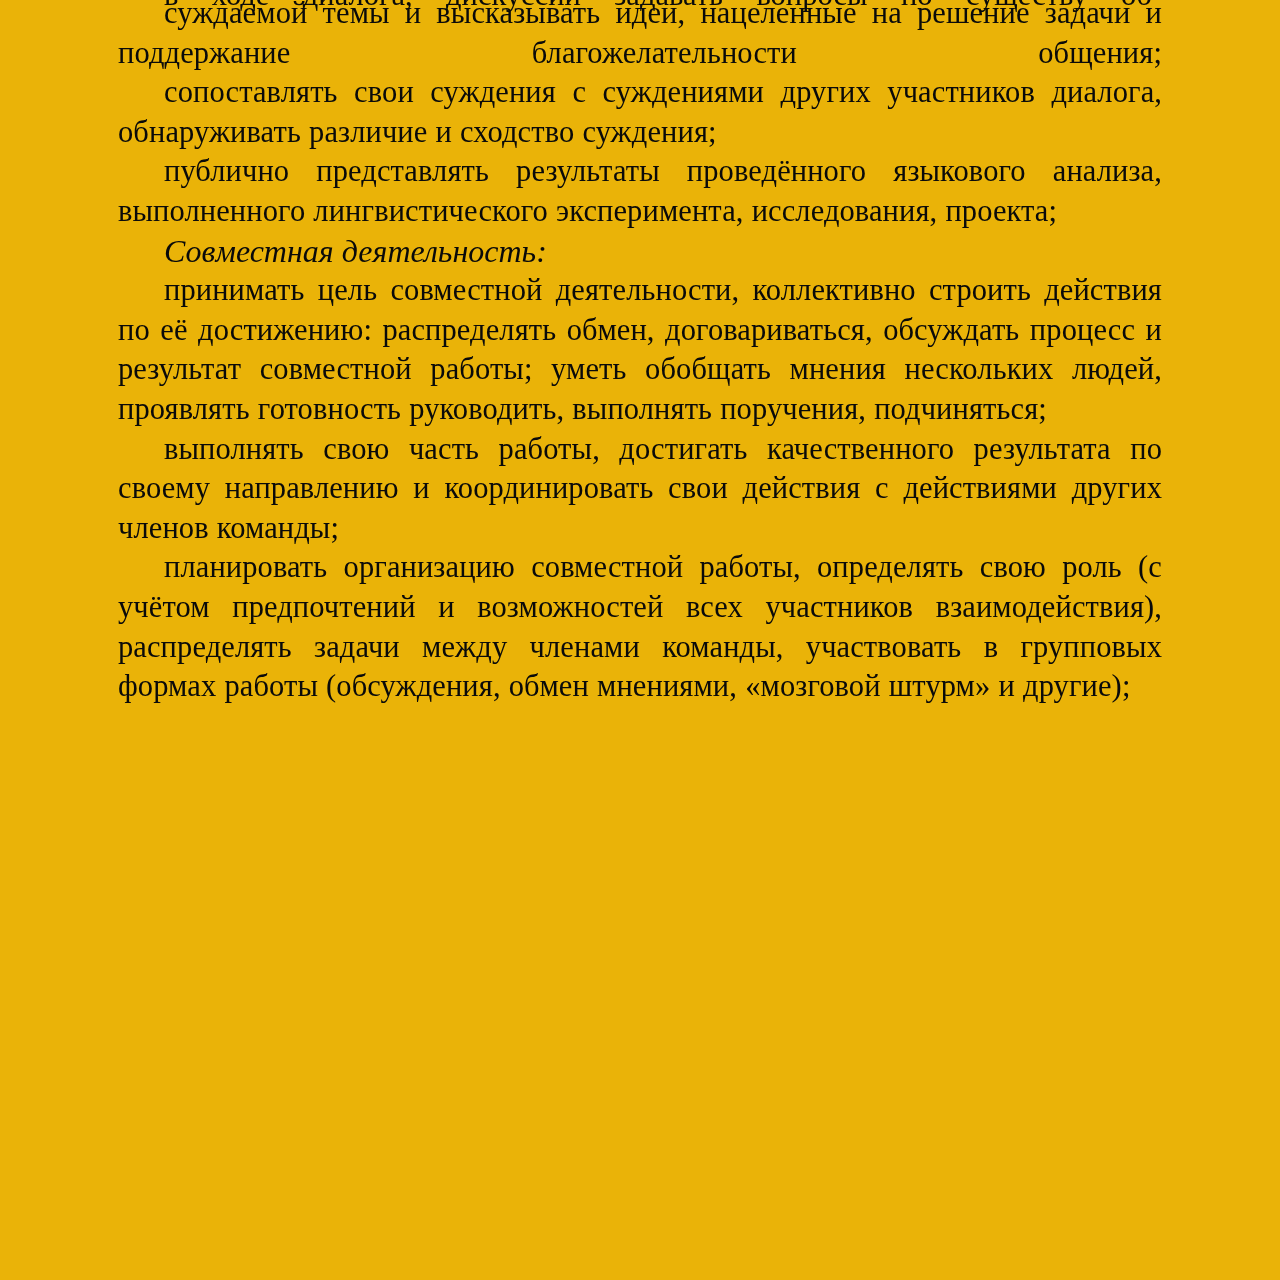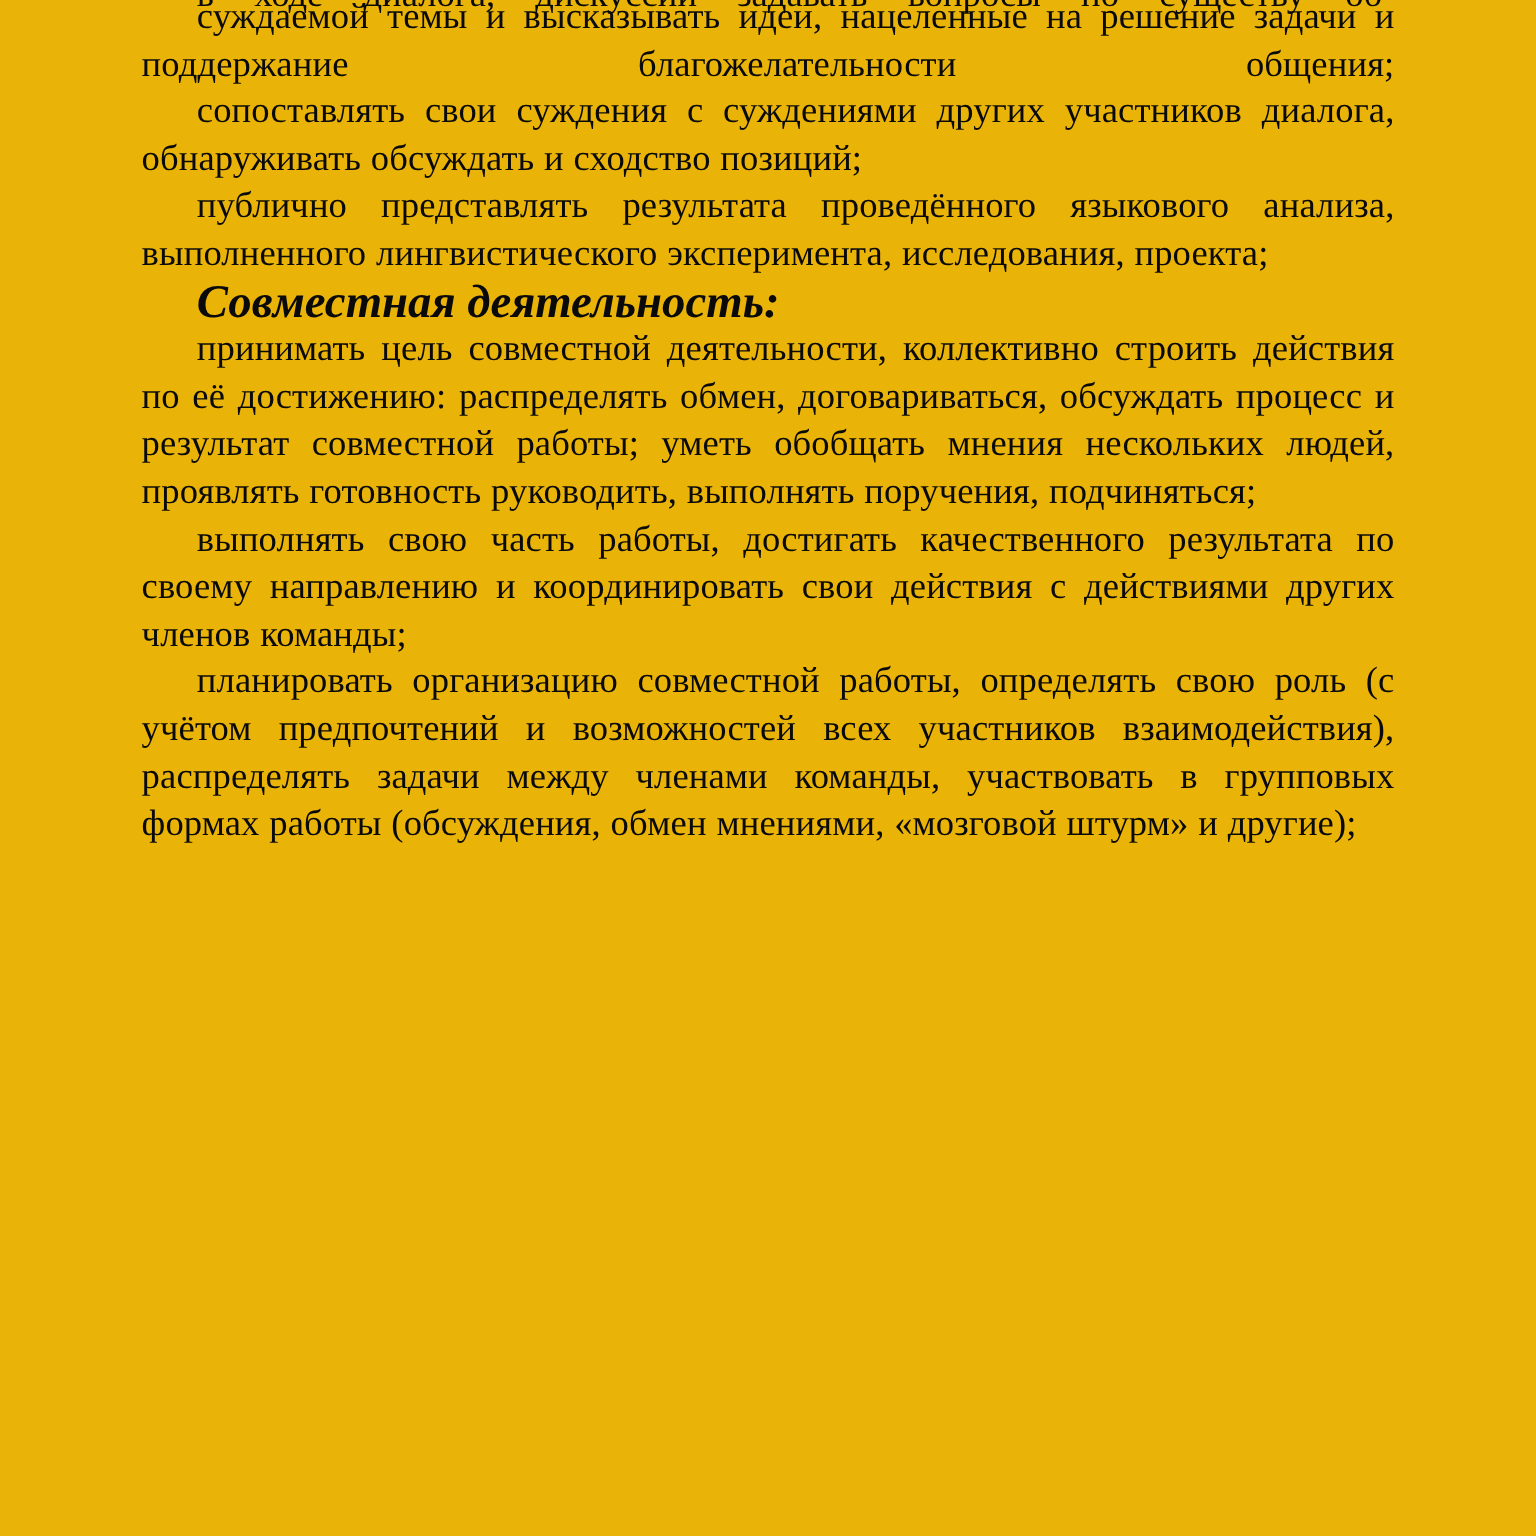--- a/index.html
+++ b/index.html
@@ -37,23 +37,23 @@
   }
   
   .para.force-justify {
     text-align-last: justify;
   }
   .para.last-natural {
     text-align-last: left;
   }
   .heading {
     margin: 0;
-    font-size: 39px;
+    font-size: 32px;
     line-height: 39.6px;
-    font-weight: bold;
+    font-weight: normal;
     font-style: italic;
     text-indent: 46px;
     text-align: left;
   }
   
   .clipped-line {
     position: absolute;
     left: 118px;
     top: -24px;
     width: 1044px;
@@ -72,23 +72,23 @@
 <body>
 
 <div id="page">
 
   <div class="clipped-line">в ходе диалога, дискуссии задавать вопросы по существу об-</div>
 
   <div id="text-column">
 
     <p class="para force-justify">суждаемой темы и высказывать идеи, нацеленные на решение задачи и поддержание благожелательности общения;</p>
 
-    <p class="para last-natural">сопоставлять свои суждения с суждениями других участников диалога, обнаруживать обсуждать и сходство позиций;</p>
+    <p class="para last-natural">сопоставлять свои суждения с суждениями других участников диалога, обнаруживать различие и сходство суждения;</p>
 
-    <p class="para last-natural">публично представлять результата проведённого языкового анализа, выполненного лингвистического эксперимента, исследования, проекта;</p>
+    <p class="para last-natural">публично представлять результаты проведённого языкового анализа, выполненного лингвистического эксперимента, исследования, проекта;</p>
 
 
     <p class="heading">Совместная деятельность:</p>
 
 
     <p class="para last-natural">принимать цель совместной деятельности, коллективно строить действия по её достижению: распределять обмен, договариваться, обсуждать процесс и результат совместной работы; уметь обобщать мнения нескольких людей, проявлять готовность руководить, выполнять поручения, подчиняться;</p>
 
     <p class="para last-natural">выполнять свою часть работы, достигать качественного результата по своему направлению и координировать свои действия с действиями других членов команды;</p>
 
     <p class="para last-natural">планировать организацию совместной работы, определять свою роль (с учётом предпочтений и возможностей всех участников взаимодействия), распределять задачи между членами команды, участвовать в групповых формах работы (обсуждения, обмен мнениями, «мозговой штурм» и другие);</p>

